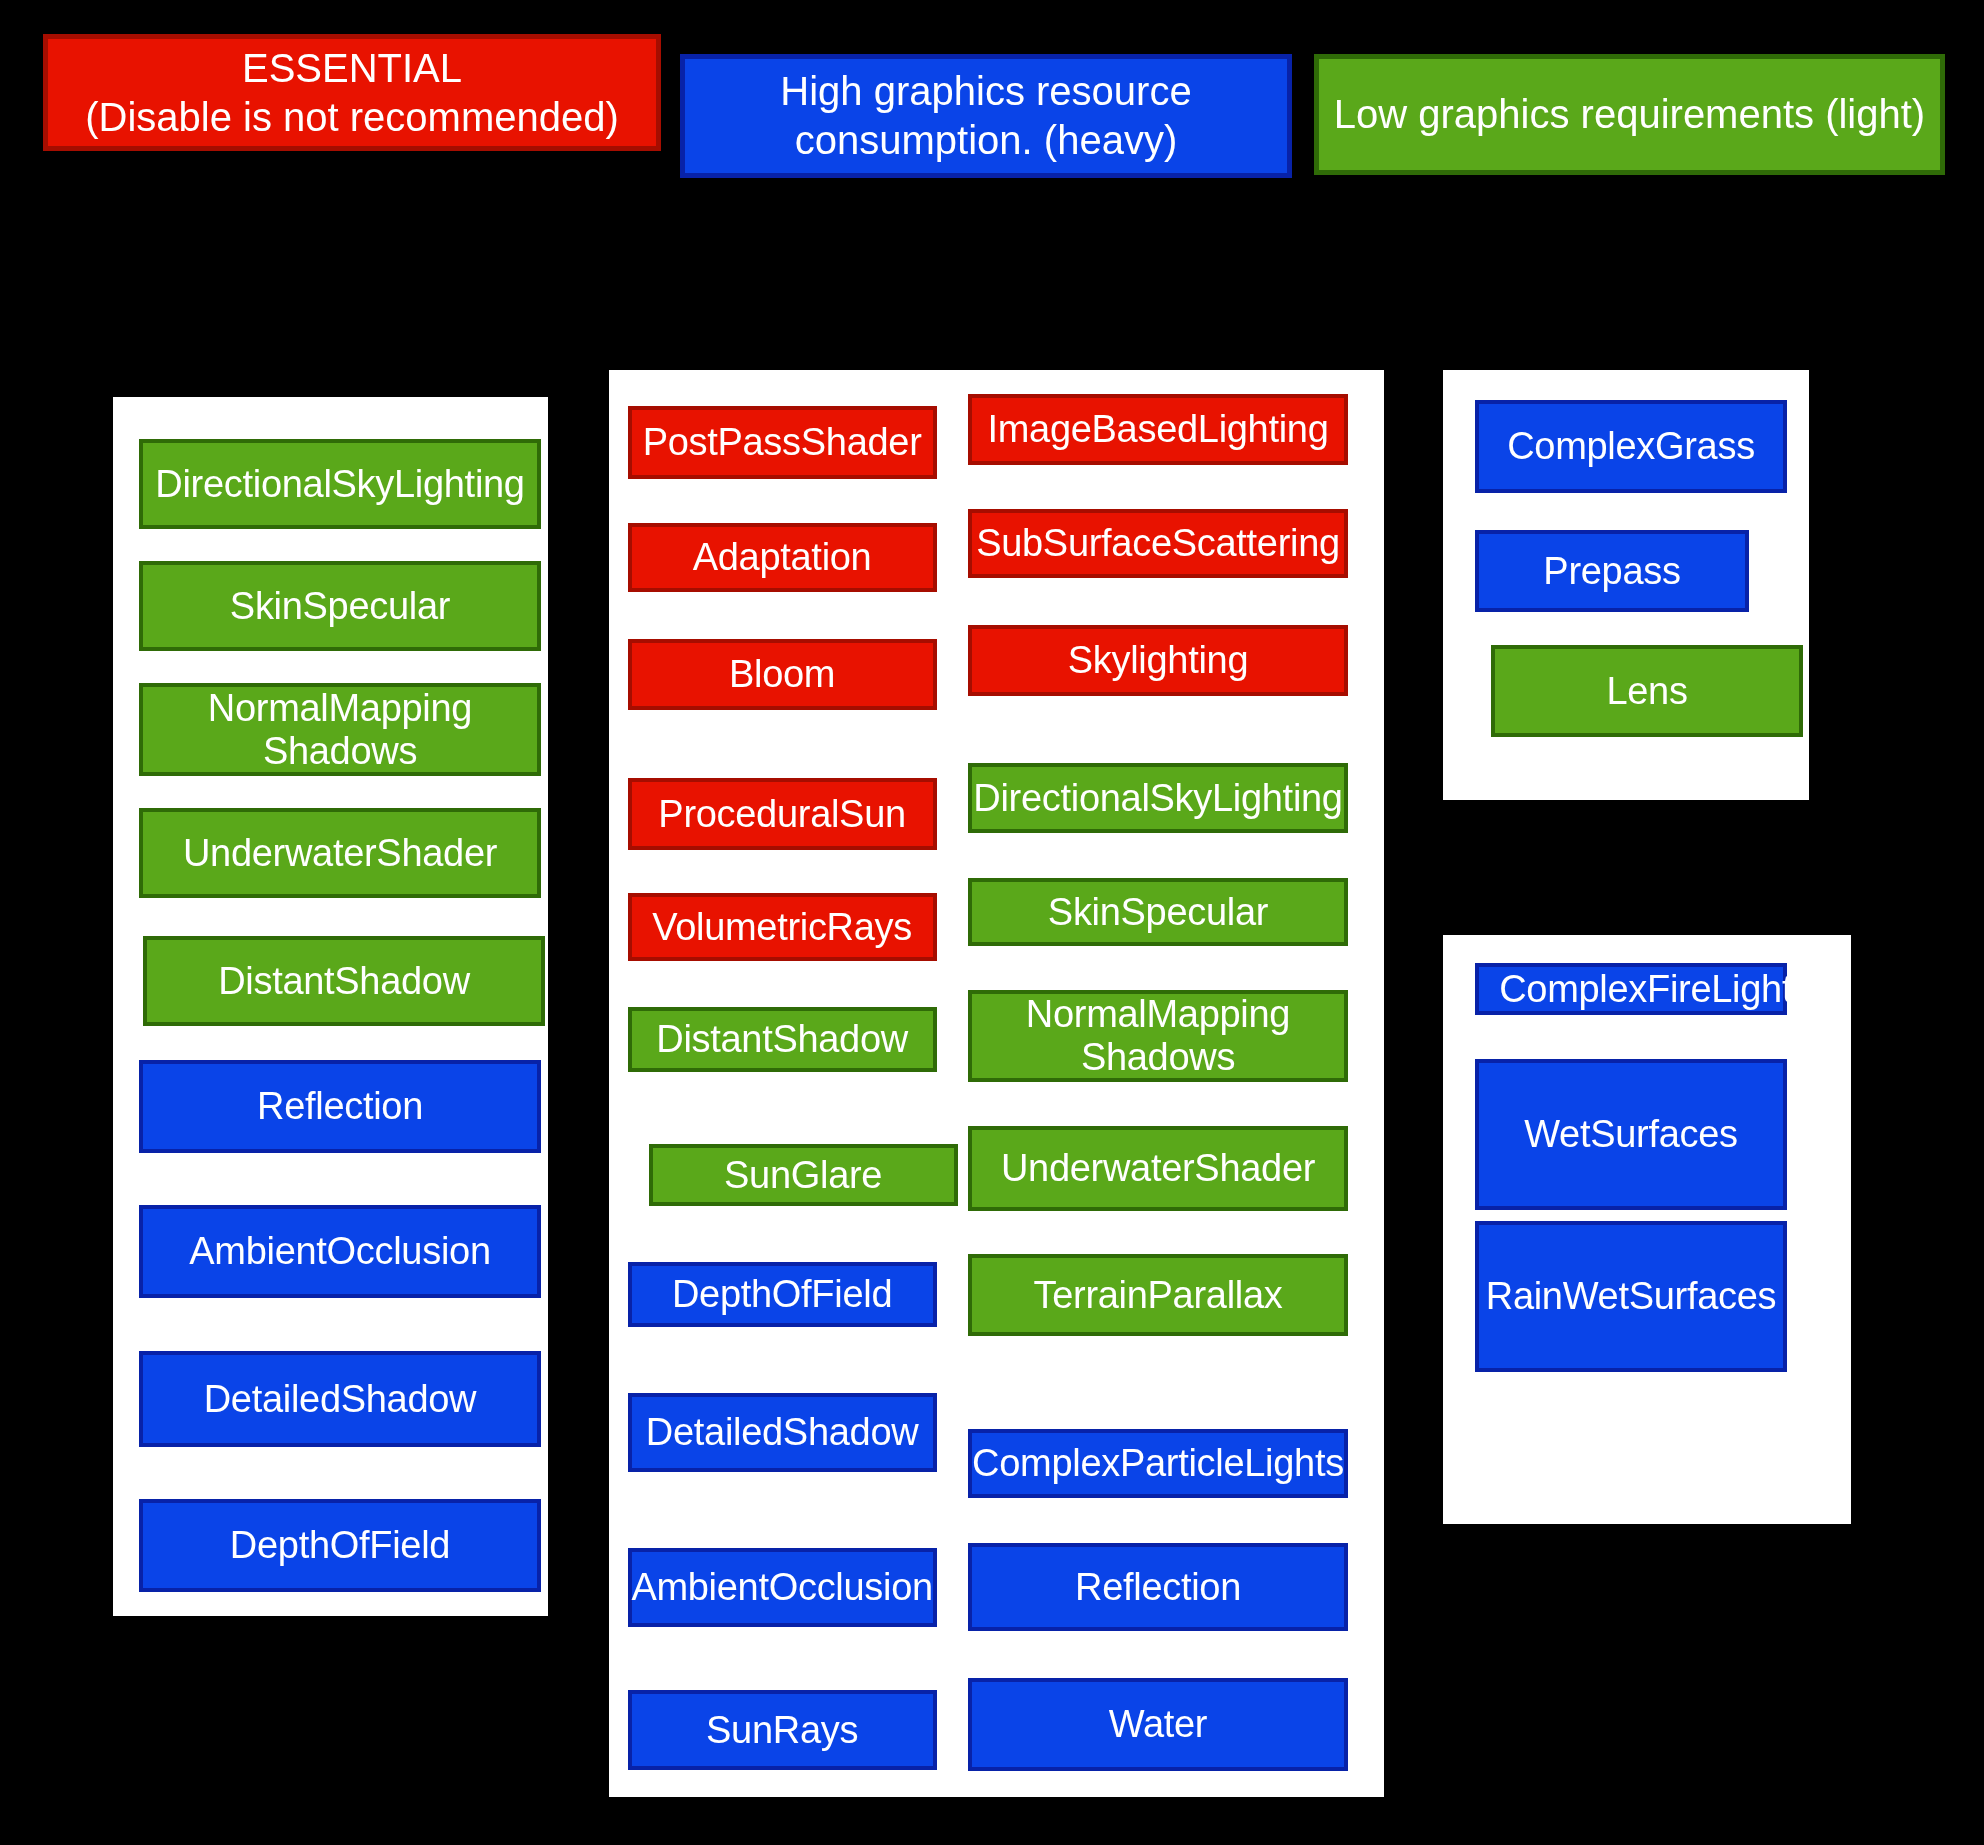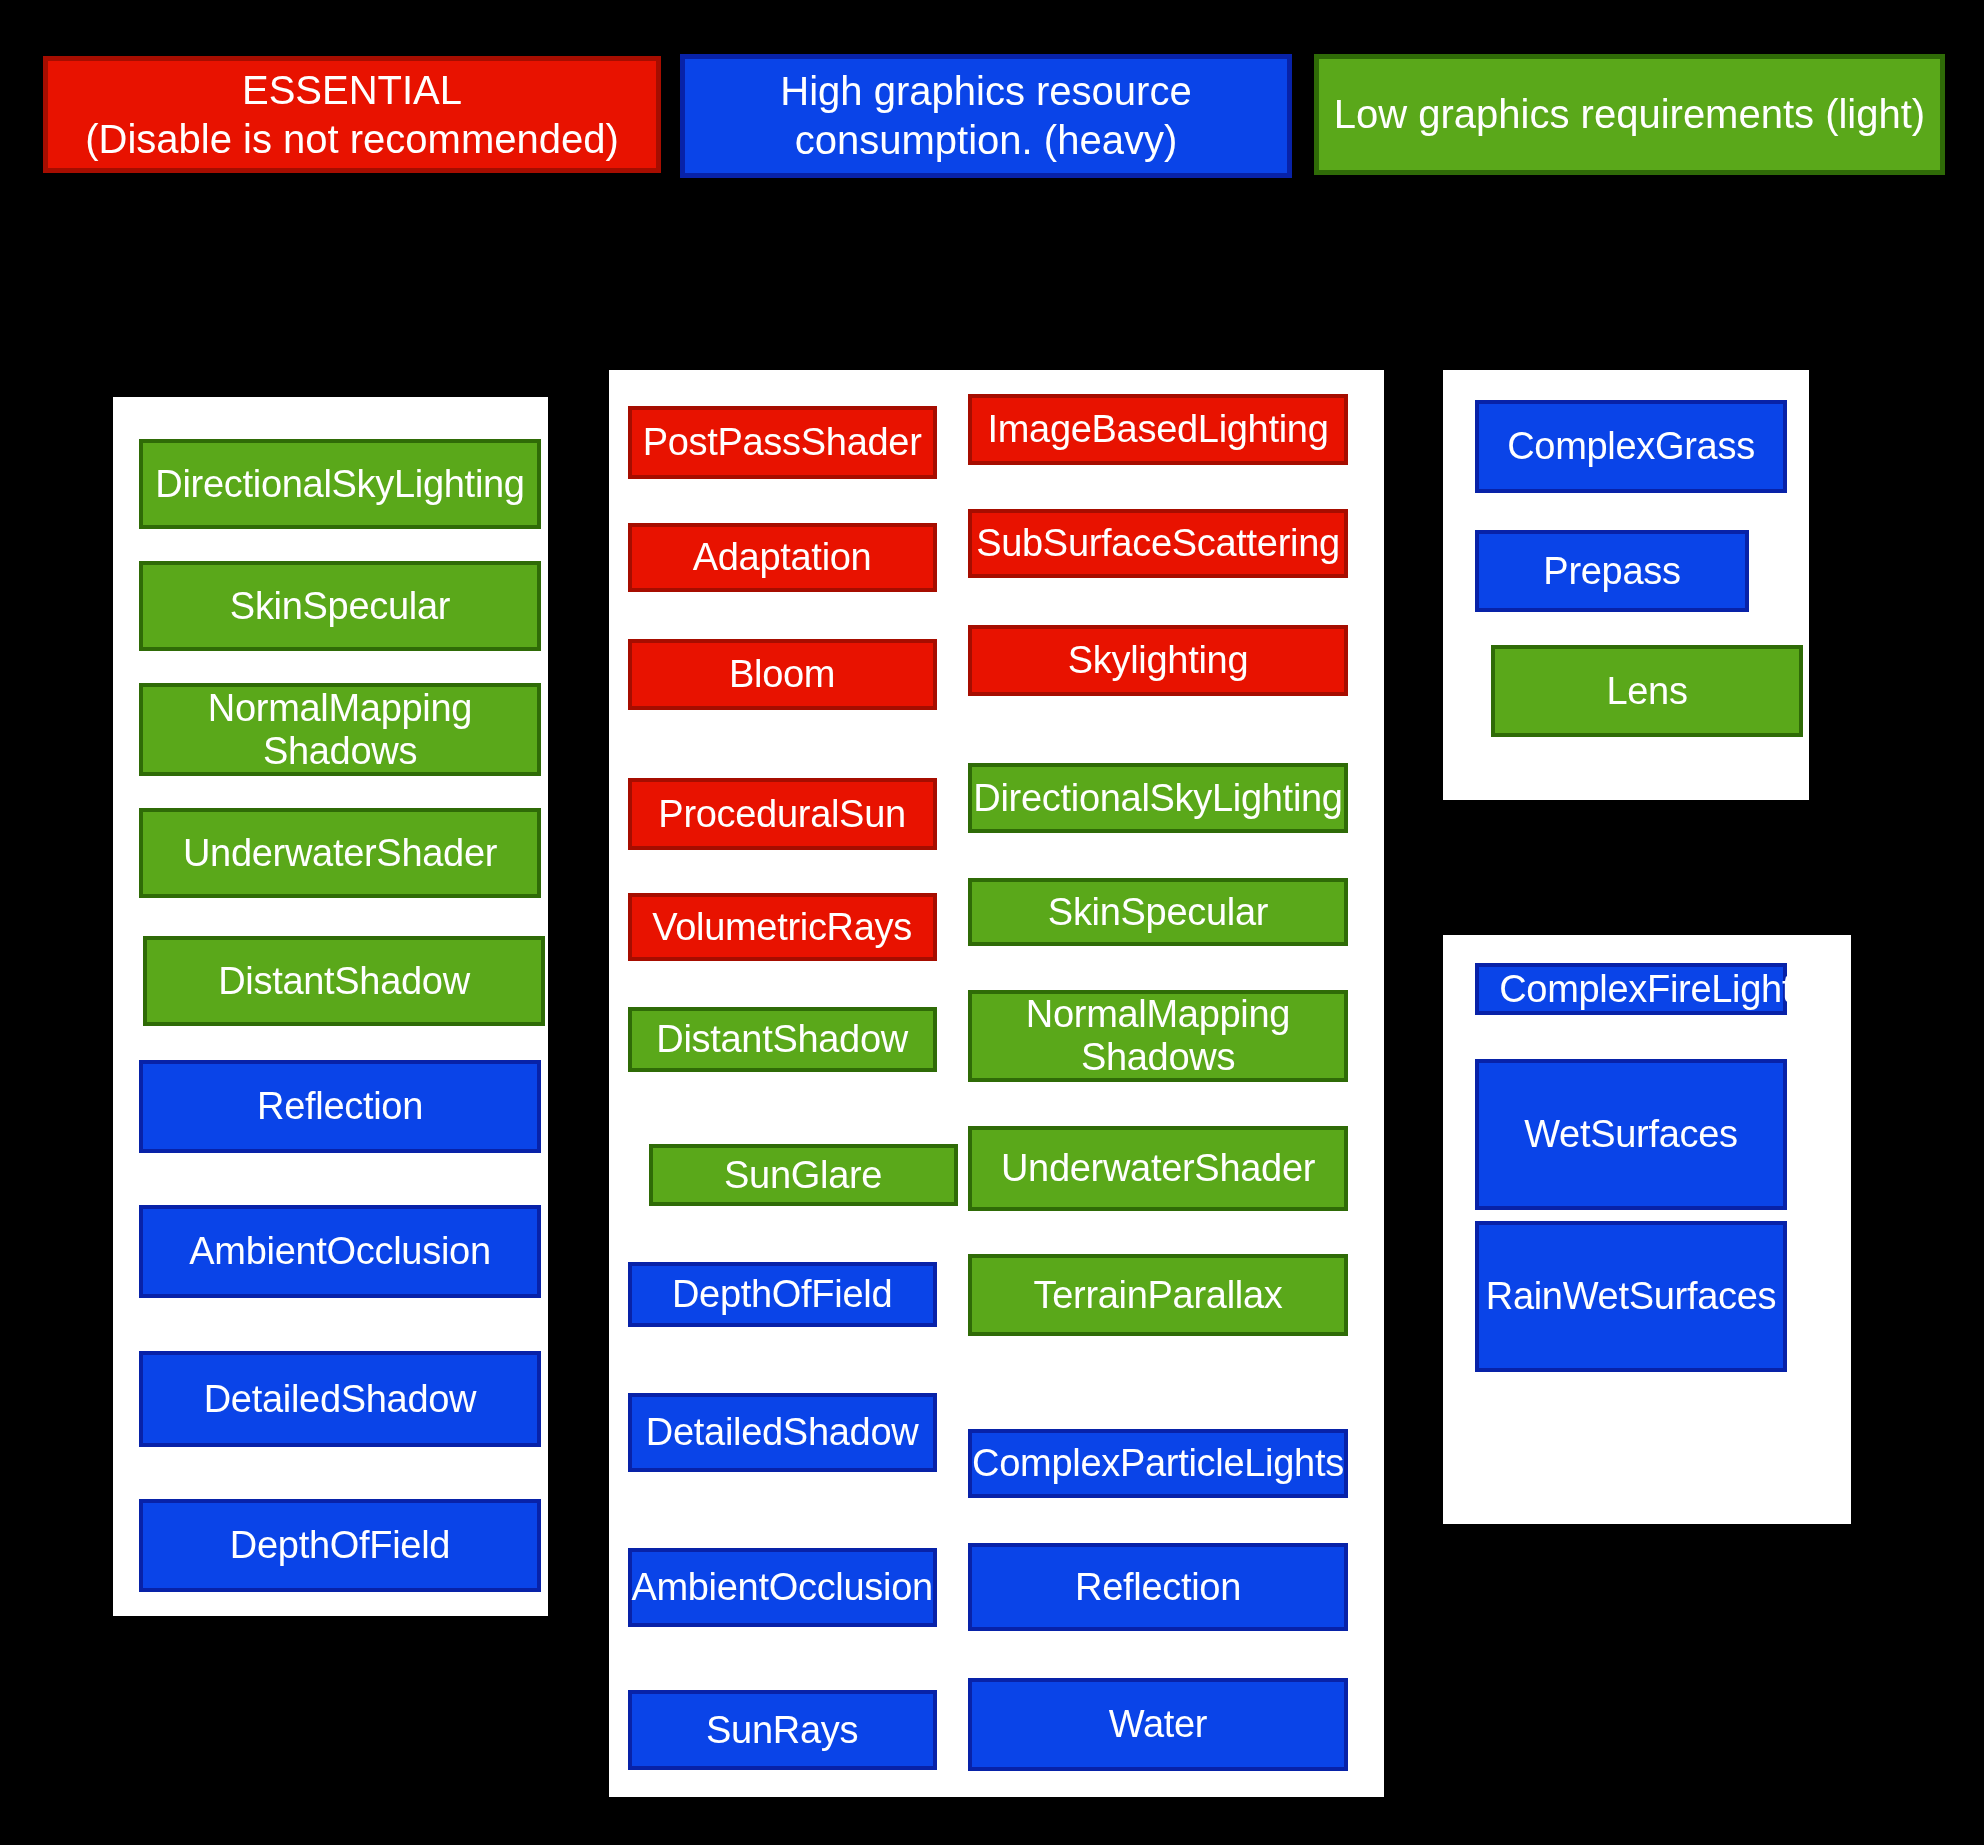--- a/index.html
+++ b/index.html
@@ -22,21 +22,21 @@
     display: flex;
     align-items: center;
     justify-content: center;
     text-align: center;
     color: #ffffff;
     font-weight: 400;
     line-height: 1.22;
     white-space: pre-line;
   }
   .legend-essential {
-    left: 43px;  top: 56px;  width: 618px; height: 117px;
+    left: 43px;  top: 34px;  width: 618px; height: 117px;
     background: #e81200;
     border: 5.6px solid #a60d00;
     font-size: 40px;
   }
   .legend-heavy {
     left: 680px; top: 54px; width: 612px; height: 124px;
     background: #0a44e8;
     border: 5.6px solid #0822a8;
     font-size: 40px;
   }

